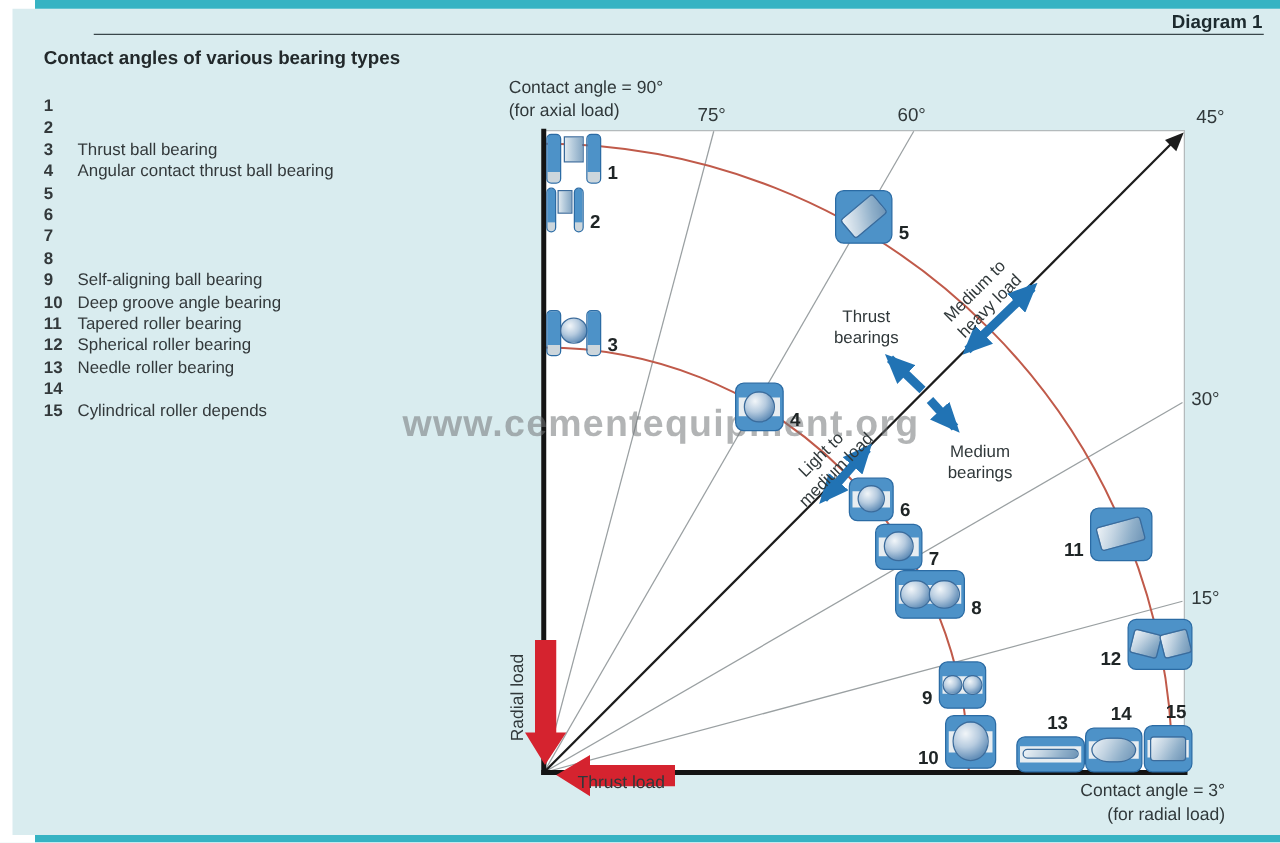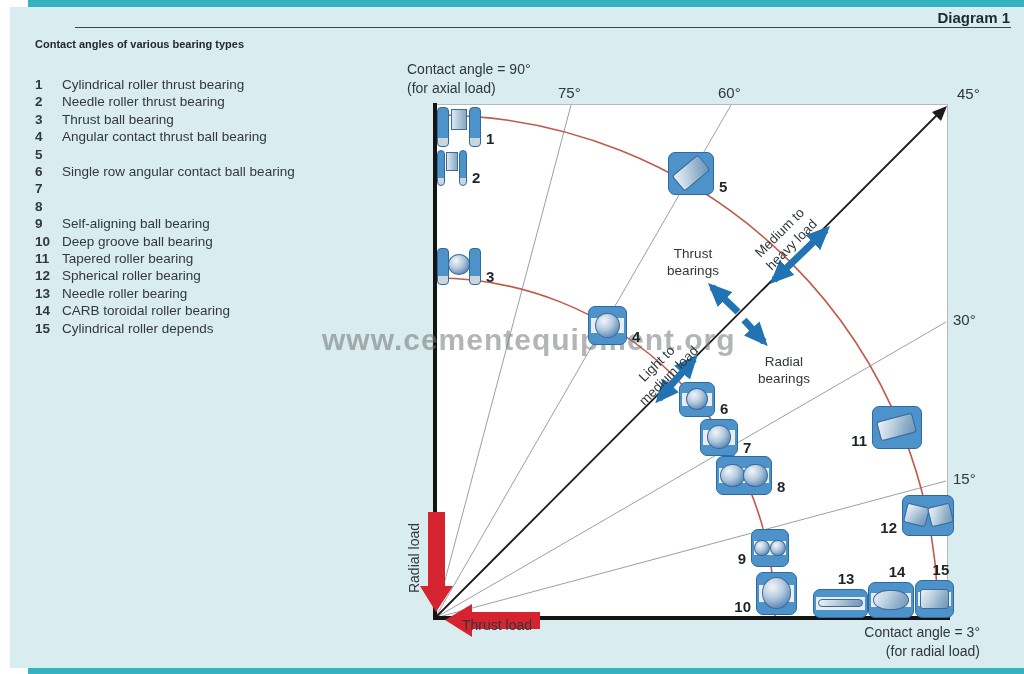--- a/index.html
+++ b/index.html
@@ -7,21 +7,21 @@
     --red:#d5232f; --blue:#2173b4; --bfill:#4d92c8; --bbord:#2b6ba4;
   }
   *{margin:0;padding:0;box-sizing:border-box;}
   body{font-family:"Liberation Sans",sans-serif;background:#fff;}
   #page{position:relative;width:1024px;height:674px;background:#fff;overflow:hidden;}
   .topbar{position:absolute;left:28px;top:0;width:996px;height:7px;background:var(--teal);}
   .botbar{position:absolute;left:28px;top:668px;width:996px;height:6px;background:var(--teal);}
   .panel{position:absolute;left:10px;top:7px;width:1014px;height:661px;background:var(--panel);}
   .diagram-title{position:absolute;top:9px;right:14px;font-size:15px;font-weight:700;color:#1d2b2f;z-index:4;}
   .title-rule{position:absolute;left:75px;top:27px;width:936px;height:1px;background:#39464a;z-index:4;}
-  .legend-title{position:absolute;left:35px;top:38px;font-size:11px;font-weight:700;color:#22292b;z-index:4;}
+  .legend-title{position:absolute;left:35px;top:38px;font-size:15px;font-weight:700;color:#22292b;z-index:4;}
   .legend{position:absolute;left:35px;top:76px;z-index:4;font-size:13.5px;color:#33393b;}
   .legend-row{display:flex;line-height:17.4px;}
   .lnum{width:27px;font-weight:700;flex:0 0 27px;}
   .ltext{white-space:nowrap;}
   .diagram-box{position:absolute;left:435px;top:104px;width:513px;height:514px;background:#fff;
     border-top:1px solid #b4babc;border-right:1px solid #b4babc;z-index:1;}
   svg.overlay{position:absolute;left:0;top:0;width:1024px;height:674px;z-index:2;pointer-events:none;}
   .watermark{position:absolute;left:322px;top:323px;z-index:2;font-size:30px;font-weight:700;
     letter-spacing:1px;color:rgba(115,118,120,0.55);white-space:nowrap;}
   .dlabel{position:absolute;z-index:4;font-size:14px;line-height:19px;color:#30383a;white-space:pre-line;}
@@ -78,70 +78,66 @@
   <div class="topbar"></div>
   <div class="botbar"></div>
 
   <div class="diagram-title">Diagram 1</div>
   <div class="title-rule"></div>
 
   <div class="legend-title">Contact angles of various bearing types</div>
   <div class="legend">
       <div class="legend-row">
         <span class="lnum">1</span>
-        <span class="ltext">Cylindrical roller thrust bearing</span>
       </div>
       <div class="legend-row">
         <span class="lnum">2</span>
-        <span class="ltext">Needle roller thrust bearing</span>
       </div>
       <div class="legend-row">
         <span class="lnum">3</span>
         <span class="ltext">Thrust ball bearing</span>
       </div>
       <div class="legend-row">
         <span class="lnum">4</span>
         <span class="ltext">Angular contact thrust ball bearing</span>
       </div>
       <div class="legend-row">
         <span class="lnum">5</span>
       </div>
       <div class="legend-row">
         <span class="lnum">6</span>
-        <span class="ltext">Single row angular contact ball bearing</span>
       </div>
       <div class="legend-row">
         <span class="lnum">7</span>
       </div>
       <div class="legend-row">
         <span class="lnum">8</span>
       </div>
       <div class="legend-row">
         <span class="lnum">9</span>
         <span class="ltext">Self-aligning ball bearing</span>
       </div>
       <div class="legend-row">
         <span class="lnum">10</span>
-        <span class="ltext">Deep groove ball bearing</span>
+        <span class="ltext">Deep groove angle bearing</span>
       </div>
       <div class="legend-row">
         <span class="lnum">11</span>
         <span class="ltext">Tapered roller bearing</span>
       </div>
       <div class="legend-row">
         <span class="lnum">12</span>
         <span class="ltext">Spherical roller bearing</span>
       </div>
       <div class="legend-row">
         <span class="lnum">13</span>
         <span class="ltext">Needle roller bearing</span>
       </div>
       <div class="legend-row">
         <span class="lnum">14</span>
-        <span class="ltext">CARB toroidal roller bearing</span>
       </div>
       <div class="legend-row">
         <span class="lnum">15</span>
         <span class="ltext">Cylindrical roller depends</span>
       </div>
     </div>
 
   <div class="diagram-box"></div>
 
   <svg class="overlay" viewBox="0 0 1024 674">
@@ -181,21 +177,21 @@
 
   <div class="dlabel lbl-90">Contact angle = 90°
 (for axial load)</div>
   <div class="dlabel lbl-0">Contact angle = 3°
 (for radial load)</div>
   <div class="dlabel lbl-thrustload">Thrust load</div>
   <div class="dlabel lbl-radialload">Radial load</div>
 
   <div class="zone z-thrust">Thrust
 bearings</div>
-  <div class="zone z-radial">Radial
+  <div class="zone z-radial">Medium
 bearings</div>
   <div class="zone rot z-medheavy">Medium to
 heavy load</div>
   <div class="zone rot z-lightmed">Light to
 medium load</div>
 <span class="tick" style="left: 558px; top: 84px;">75°</span>
     <span class="tick" style="left: 718px; top: 84px;">60°</span>
     <span class="tick" style="left: 957px; top: 85px;">45°</span>
     <span class="tick" style="left: 953px; top: 311px;">30°</span>
     <span class="tick" style="left: 953px; top: 470px;">15°</span>

